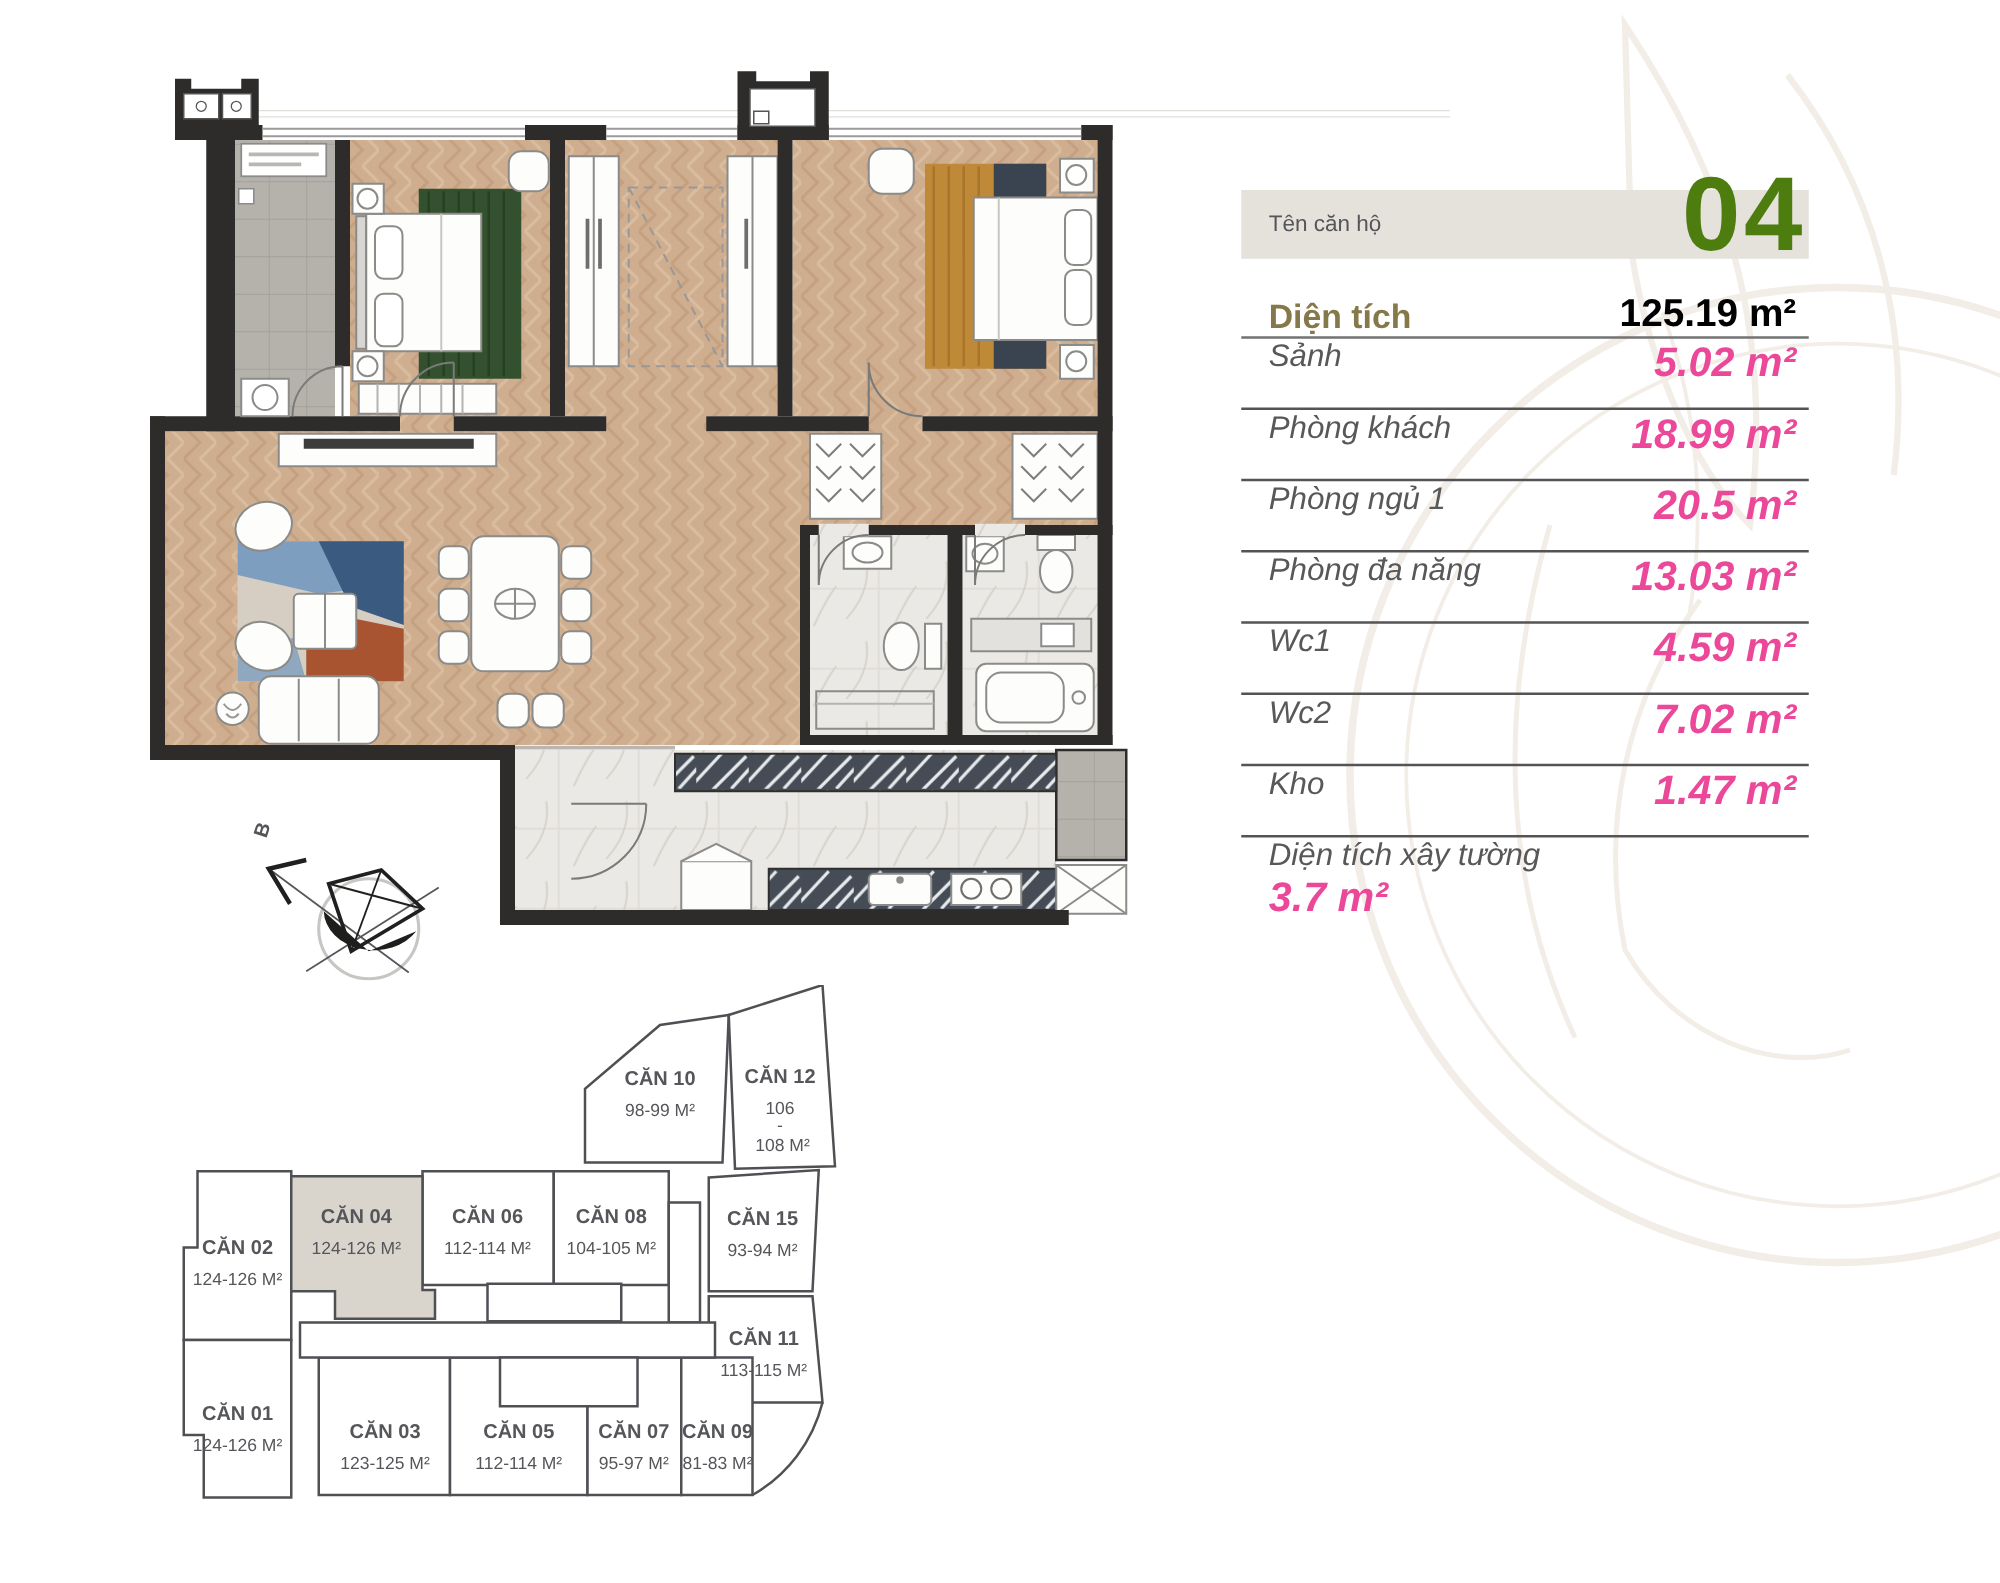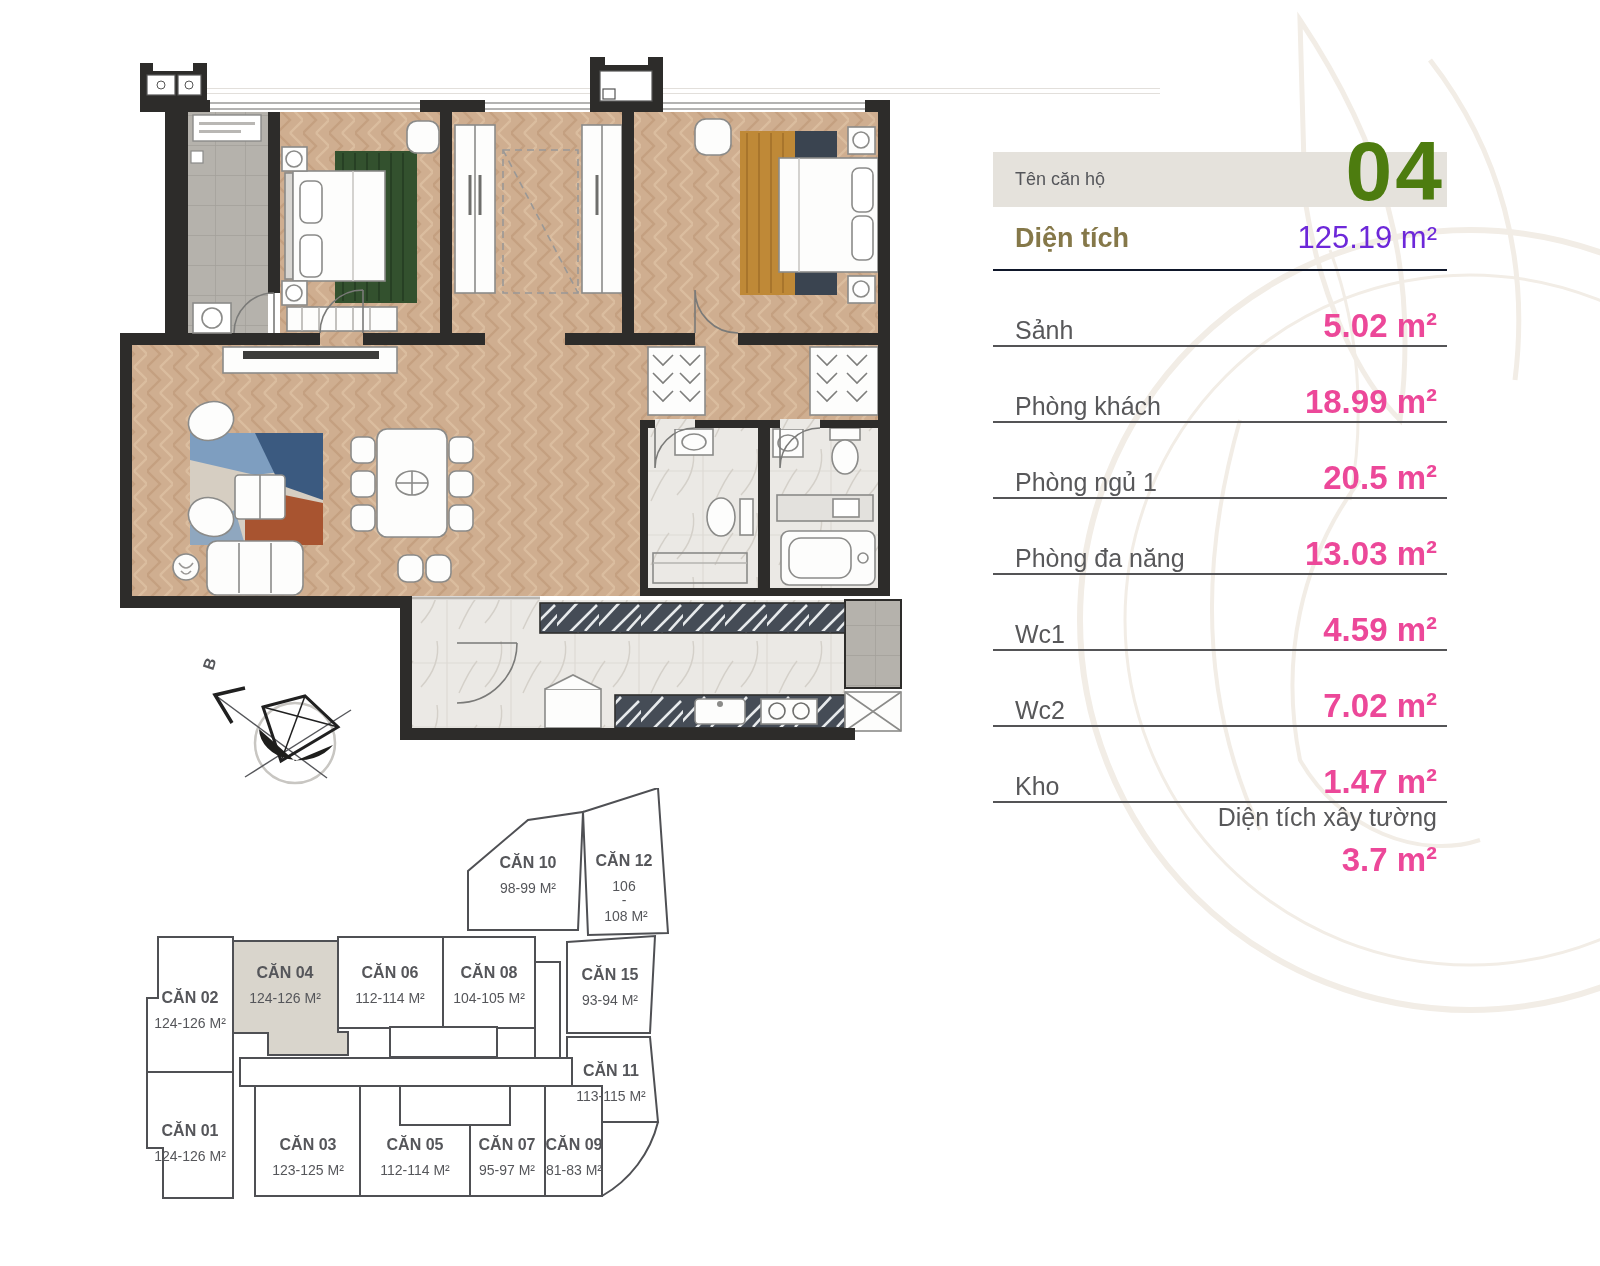--- a/index.html
+++ b/index.html
@@ -14,26 +14,26 @@
   .planwrap{position:absolute;left:95px;top:55px;width:810px;height:740px;}
   .mapwrap{position:absolute;left:140px;top:788px;width:540px;height:420px;}
 
   
   .table{position:absolute;left:993px;top:152px;width:454px;}
   .thead{height:55px;background:#e5e2dc;position:relative;display:flex;align-items:center;
          padding-left:22px;box-sizing:border-box;}
   .thead .lbl{font-size:18px;color:#55565a;}
   .big-num{position:absolute;right:2px;bottom:-6px;font-size:84px;font-weight:bold;
            color:#4d7c0f;line-height:1;letter-spacing:3px;}
-  .arearow{display:flex;justify-content:space-between;align-items:center;height:64px;
-           border-bottom:2px solid #0f172a;padding:0 10px 0 22px;box-sizing:border-box;}
+  .arearow{display:flex;justify-content:space-between;align-items:flex-end;height:64px;
+           border-bottom:2px solid #737373;padding:0 10px 0 22px;box-sizing:border-box;}
   .arearow .al{font-size:27px;font-weight:bold;color:#857849;}
-  .arearow .av{font-size:31px;font-weight:normal;color:#6d28d9;}
-  .trow{display:flex;justify-content:space-between;align-items:flex-end;height:76px;
-        border-bottom:2px solid #545456;padding:0 10px 0 22px;box-sizing:border-box;}
+  .arearow .av{font-size:31px;font-weight:bold;color:#000000;}
+  .trow{display:flex;justify-content:space-between;align-items:flex-start;height:57px;
+        border-bottom:2px solid #545456;padding:0 10px 0 22px;box-sizing:border-box;font-style:italic;}
   .trow:last-child{border-bottom:none;flex-direction:column;}
   .trow .rl{font-size:25px;color:#58585a;}
   .trow .rv{font-size:33px;font-weight:bold;color:#ec4899;}
 
   
   .u-name{font-size:16px;font-weight:bold;fill:#55565a;}
   .u-area{font-size:14px;fill:#55565a;}
   text{font-family:"Liberation Sans","DejaVu Sans",sans-serif;}
 </style>
 </head>

